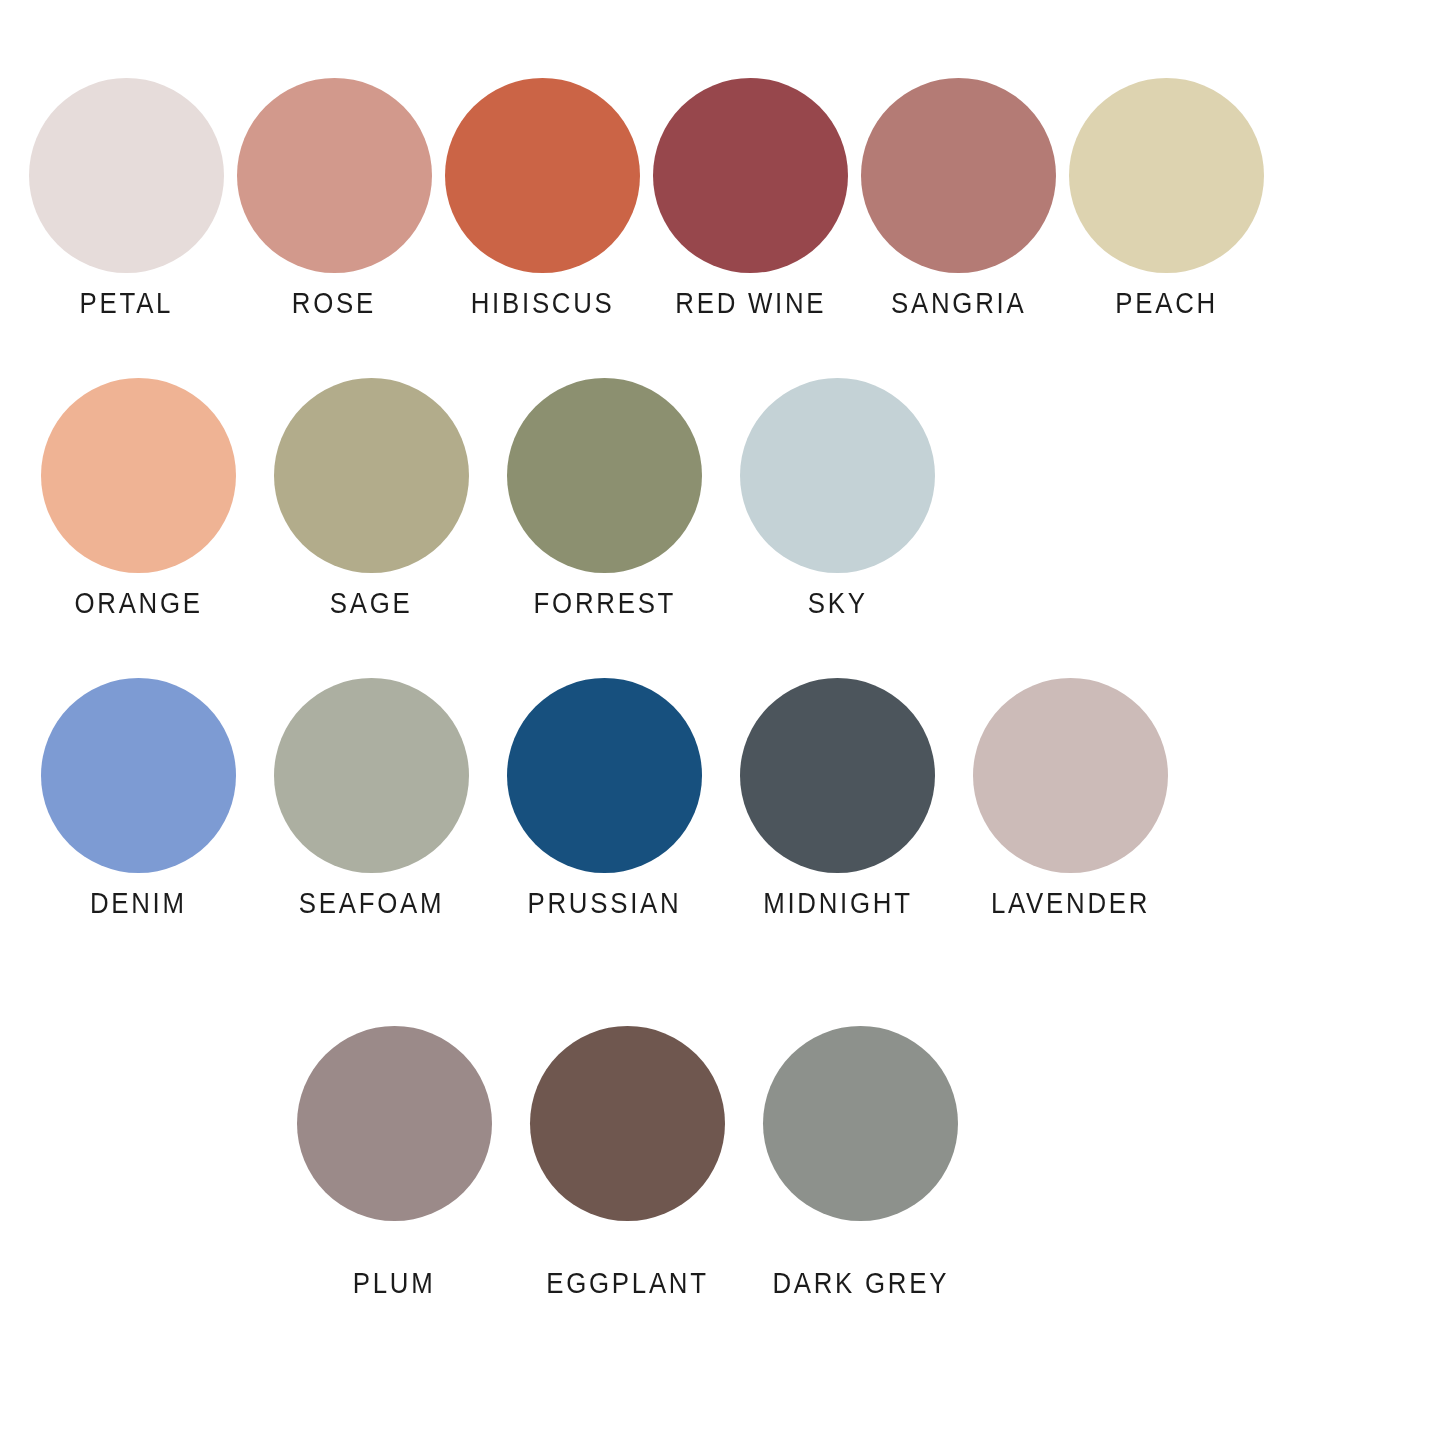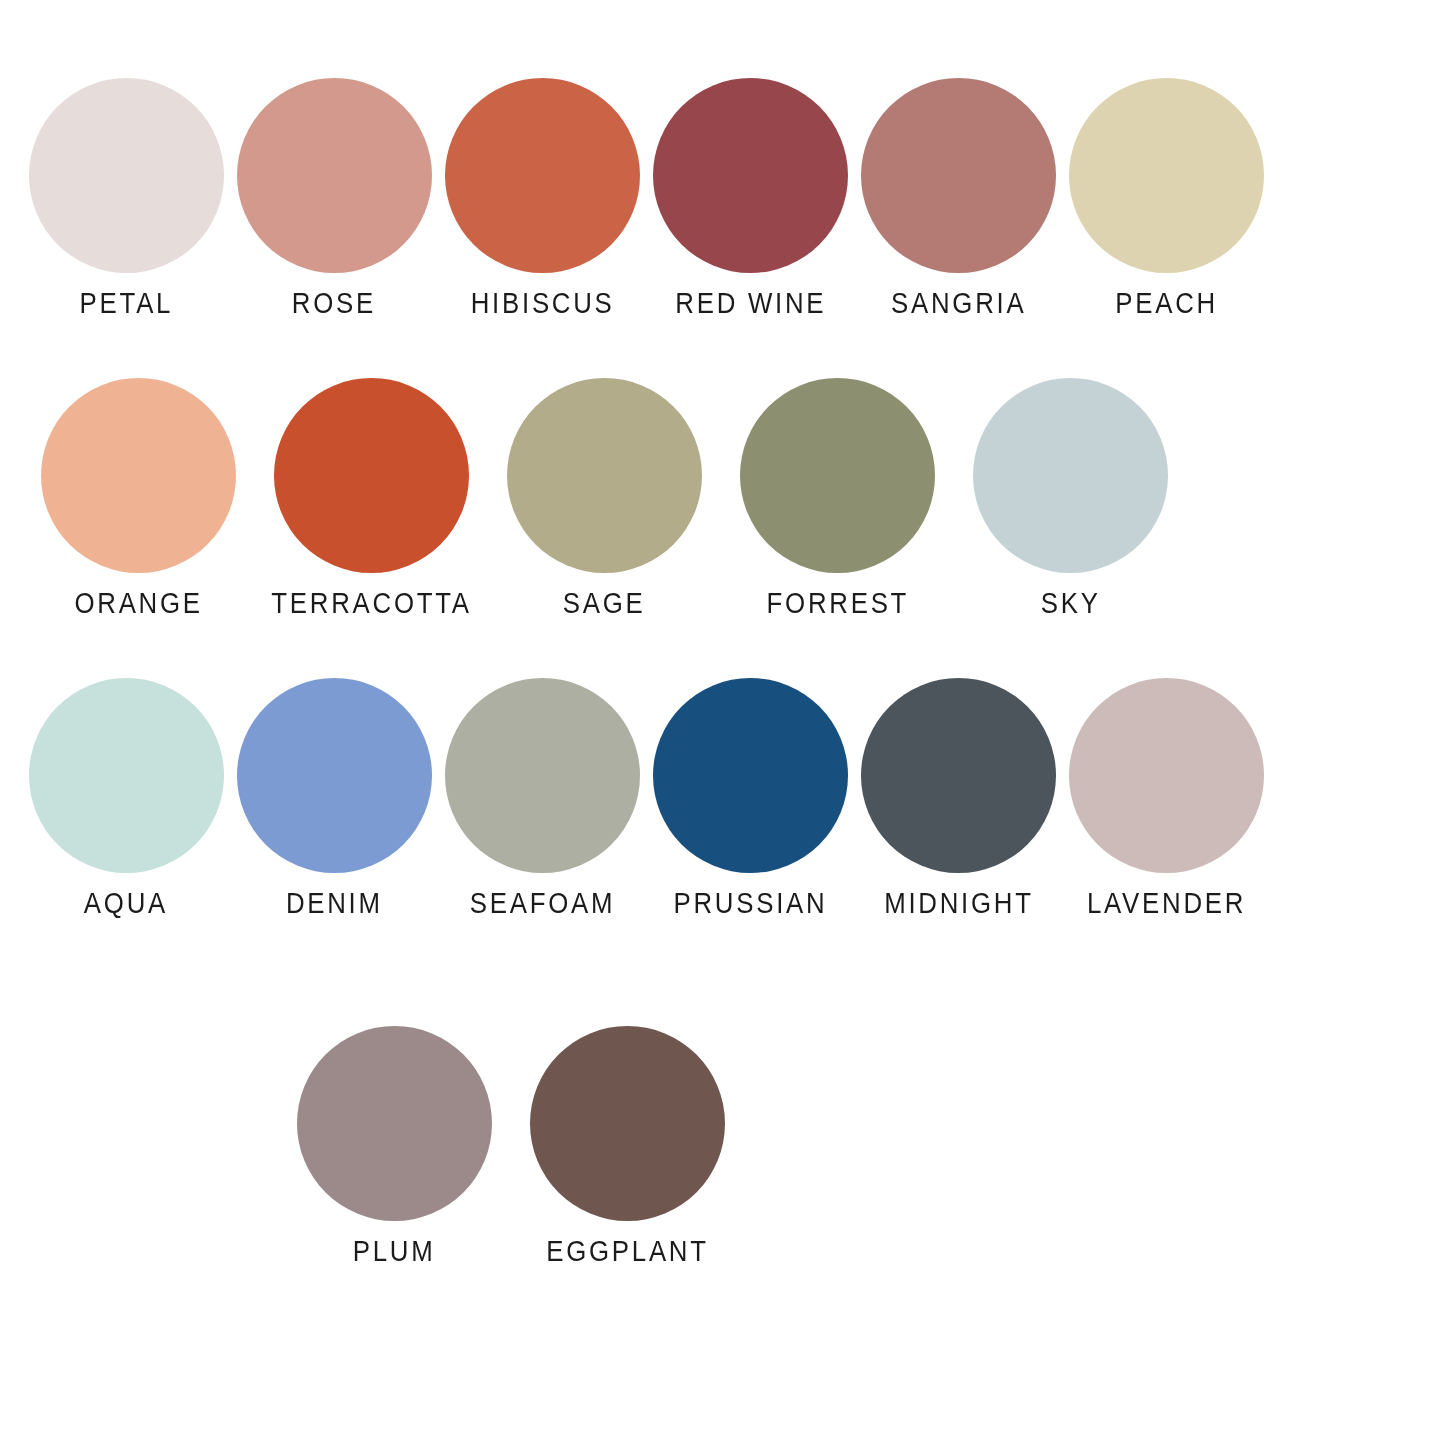--- a/index.html
+++ b/index.html
@@ -35,20 +35,21 @@
   .row-6 .swatch-cell {
     width: 233px;
   }
 
   
   .row-4 {
     padding-left: 278px;
   }
   .row-4 .swatch-cell {
     width: 233px;
+    gap: 32px;
   }
 
   .swatch-cell {
     display: flex;
     flex-direction: column;
     align-items: center;
     box-sizing: border-box;
   }
 
   .swatch-disc-wrap {
@@ -142,26 +143,20 @@
 
   <div class="palette-row row-6">
     <div class="swatch-cell">
       <div class="swatch-disc-wrap">
         <div class="swatch-disc" style="background: rgb(239, 179, 148);"></div>
       </div>
       <div class="swatch-label" style="color: rgb(27, 27, 27);">ORANGE</div>
     </div>
     <div class="swatch-cell">
       <div class="swatch-disc-wrap">
-        <div class="swatch-disc" style="background: rgb(201, 80, 44);"></div>
-      </div>
-      <div class="swatch-label" style="color: rgb(27, 27, 27);">TERRACOTTA</div>
-    </div>
-    <div class="swatch-cell">
-      <div class="swatch-disc-wrap">
         <div class="swatch-disc" style="background: rgb(178, 172, 139);"></div>
       </div>
       <div class="swatch-label" style="color: rgb(27, 27, 27);">SAGE</div>
     </div>
     <div class="swatch-cell">
       <div class="swatch-disc-wrap">
         <div class="swatch-disc" style="background: rgb(140, 144, 112);"></div>
       </div>
       <div class="swatch-label" style="color: rgb(27, 27, 27);">FORREST</div>
     </div>
@@ -171,26 +166,20 @@
       </div>
       <div class="swatch-label" style="color: rgb(27, 27, 27);">SKY</div>
     </div>
   </div>
 
   <div class="row-gap-b"></div>
 
   <div class="palette-row row-6">
     <div class="swatch-cell">
       <div class="swatch-disc-wrap">
-        <div class="swatch-disc" style="background: rgb(198, 224, 219);"></div>
-      </div>
-      <div class="swatch-label" style="color: rgb(27, 27, 27);">AQUA</div>
-    </div>
-    <div class="swatch-cell">
-      <div class="swatch-disc-wrap">
         <div class="swatch-disc" style="background: rgb(125, 155, 211);"></div>
       </div>
       <div class="swatch-label" style="color: rgb(27, 27, 27);">DENIM</div>
     </div>
     <div class="swatch-cell">
       <div class="swatch-disc-wrap">
         <div class="swatch-disc" style="background: rgb(172, 175, 161);"></div>
       </div>
       <div class="swatch-label" style="color: rgb(27, 27, 27);">SEAFOAM</div>
     </div>
@@ -222,15 +211,21 @@
         <div class="swatch-disc" style="background: rgb(155, 138, 137);"></div>
       </div>
       <div class="swatch-label" style="color: rgb(27, 27, 27);">PLUM</div>
     </div>
     <div class="swatch-cell">
       <div class="swatch-disc-wrap">
         <div class="swatch-disc" style="background: rgb(111, 87, 79);"></div>
       </div>
       <div class="swatch-label" style="color: rgb(27, 27, 27);">EGGPLANT</div>
     </div>
+    <div class="swatch-cell">
+      <div class="swatch-disc-wrap">
+        <div class="swatch-disc" style="background: rgb(141, 145, 140);"></div>
+      </div>
+      <div class="swatch-label" style="color: rgb(27, 27, 27);">DARK GREY</div>
+    </div>
   </div>
 
 </div>
 
 </body></html>

